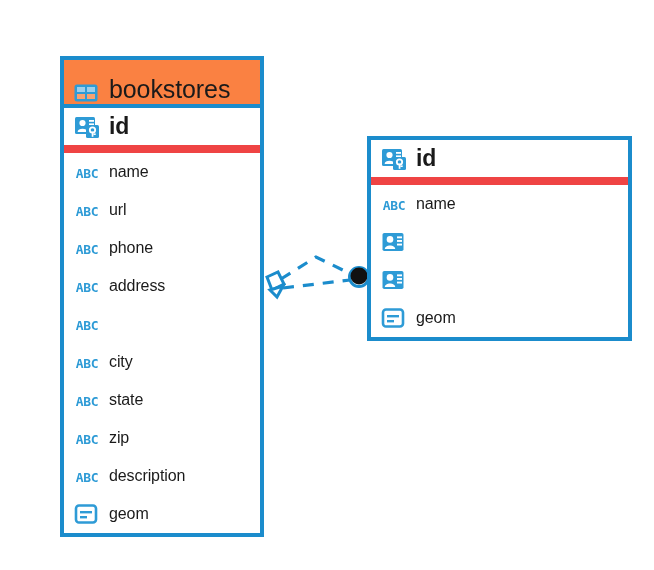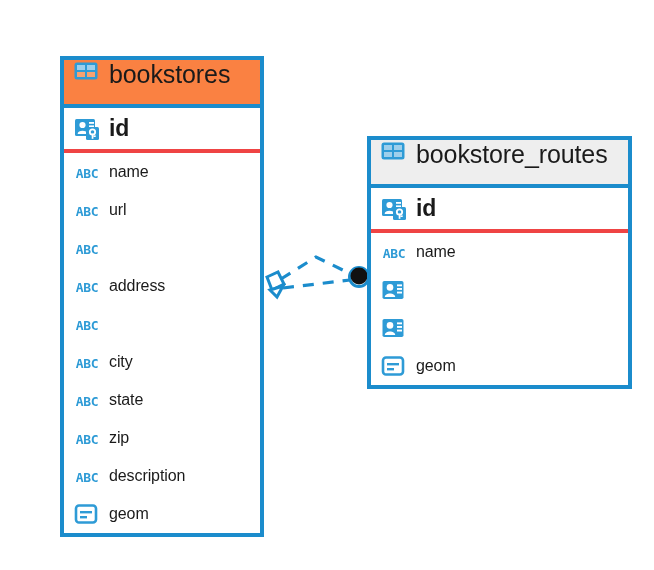--- a/index.html
+++ b/index.html
@@ -22,21 +22,21 @@
 
   
   .entity {
     position: absolute;
     box-sizing: border-box;
     border: 4px solid #1b8ccc;
     background: #ffffff;
   }
   .entity-header {
     display: flex;
-    align-items: flex-start;
+    align-items: flex-end;
     box-sizing: border-box;
     height: 48px;
     padding-left: 9px;
     border-bottom: 4px solid #1b8ccc;
   }
   .entity-header.accent-orange { background: #fa8142; }
   .entity-header.accent-gray   { background: #eeeeee; }
   .entity-title {
     font-size: 25px;
     color: #1a1a1a;
@@ -48,21 +48,21 @@
   .field-row {
     display: flex;
     align-items: center;
     box-sizing: border-box;
     height: 38px;
     padding-left: 10px;
     background: #ffffff;
   }
   .field-row.pk {
     height: 45px;
-    border-bottom: 4px solid #ef4444;
+    border-bottom: 8px solid #ef4444;
   }
   .field-label {
     font-size: 16px;
     color: #1a1a1a;
     margin-left: 9px;
     white-space: nowrap;
     letter-spacing: -0.1px;
   }
   .field-row.pk .field-label {
     font-weight: bold;
@@ -159,20 +159,21 @@
       <span class="field-label">name</span>
     </div>
 
     <div class="field-row">
       <span class="ico ico-abc">ABC</span>
       <span class="field-label">url</span>
     </div>
 
     <div class="field-row">
       <span class="ico ico-abc">ABC</span>
+      <span class="field-label">phone</span>
     </div>
 
     <div class="field-row">
       <span class="ico ico-abc">ABC</span>
       <span class="field-label">address</span>
     </div>
 
     <div class="field-row">
       <span class="ico ico-abc">ABC</span>
     </div>
@@ -204,32 +205,20 @@
           <rect x="6" y="8" width="12" height="2.4" fill="#2e9bd6"></rect>
           <rect x="6" y="13" width="7" height="2.4" fill="#2e9bd6"></rect>
         </svg>
       </span>
       <span class="field-label">geom</span>
     </div>
   </div>
 
   <div class="entity" id="entity-bookstore-routes" style="left:367px; top:136px; width:265px;">
 
-    <div class="entity-header accent-gray">
-      <span class="ico">
-        <svg width="26" height="22" viewBox="0 0 26 22">
-          <rect x="1.5" y="2.5" width="23" height="17" rx="2.5" fill="#2e9bd6"></rect>
-          <rect x="4" y="5" width="8" height="5" fill="#9ecfeb"></rect>
-          <rect x="14" y="5" width="8" height="5" fill="#9ecfeb"></rect>
-          <rect x="4" y="12" width="8" height="5" fill="#9ecfeb"></rect>
-          <rect x="14" y="12" width="8" height="5" fill="#9ecfeb"></rect>
-        </svg>
-      </span>
-      <span class="entity-title">bookstore_routes</span>
-    </div>
 
     <div class="field-row pk">
       <span class="ico">
         <svg width="26" height="24" viewBox="0 0 26 24">
           <rect x="1" y="2" width="20" height="17" rx="1.5" fill="#2e9bd6"></rect>
           <circle cx="8.5" cy="8" r="3.1" fill="#ffffff"></circle>
           <path d="M 3.6 17 C 3.6 12.6 13.4 12.6 13.4 17 Z" fill="#ffffff"></path>
           <rect x="15" y="5" width="5" height="1.8" fill="#ffffff"></rect>
           <rect x="15" y="8.4" width="5" height="1.8" fill="#ffffff"></rect>
           <rect x="15" y="11.8" width="5" height="1.8" fill="#ffffff"></rect>

